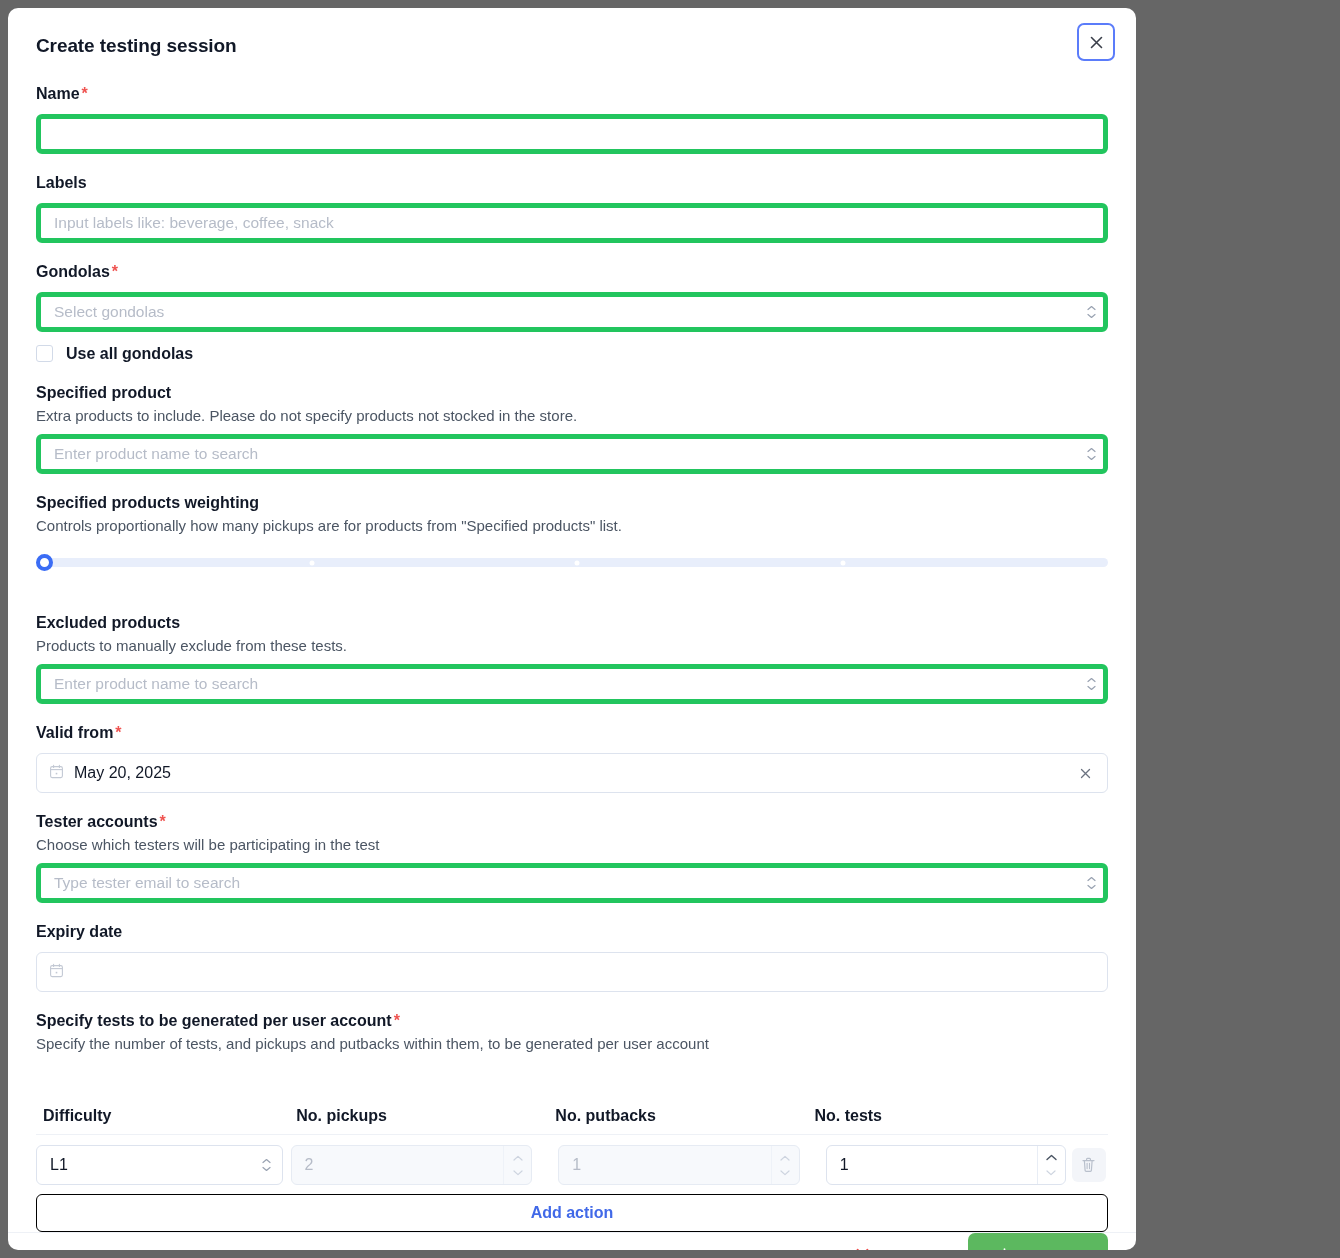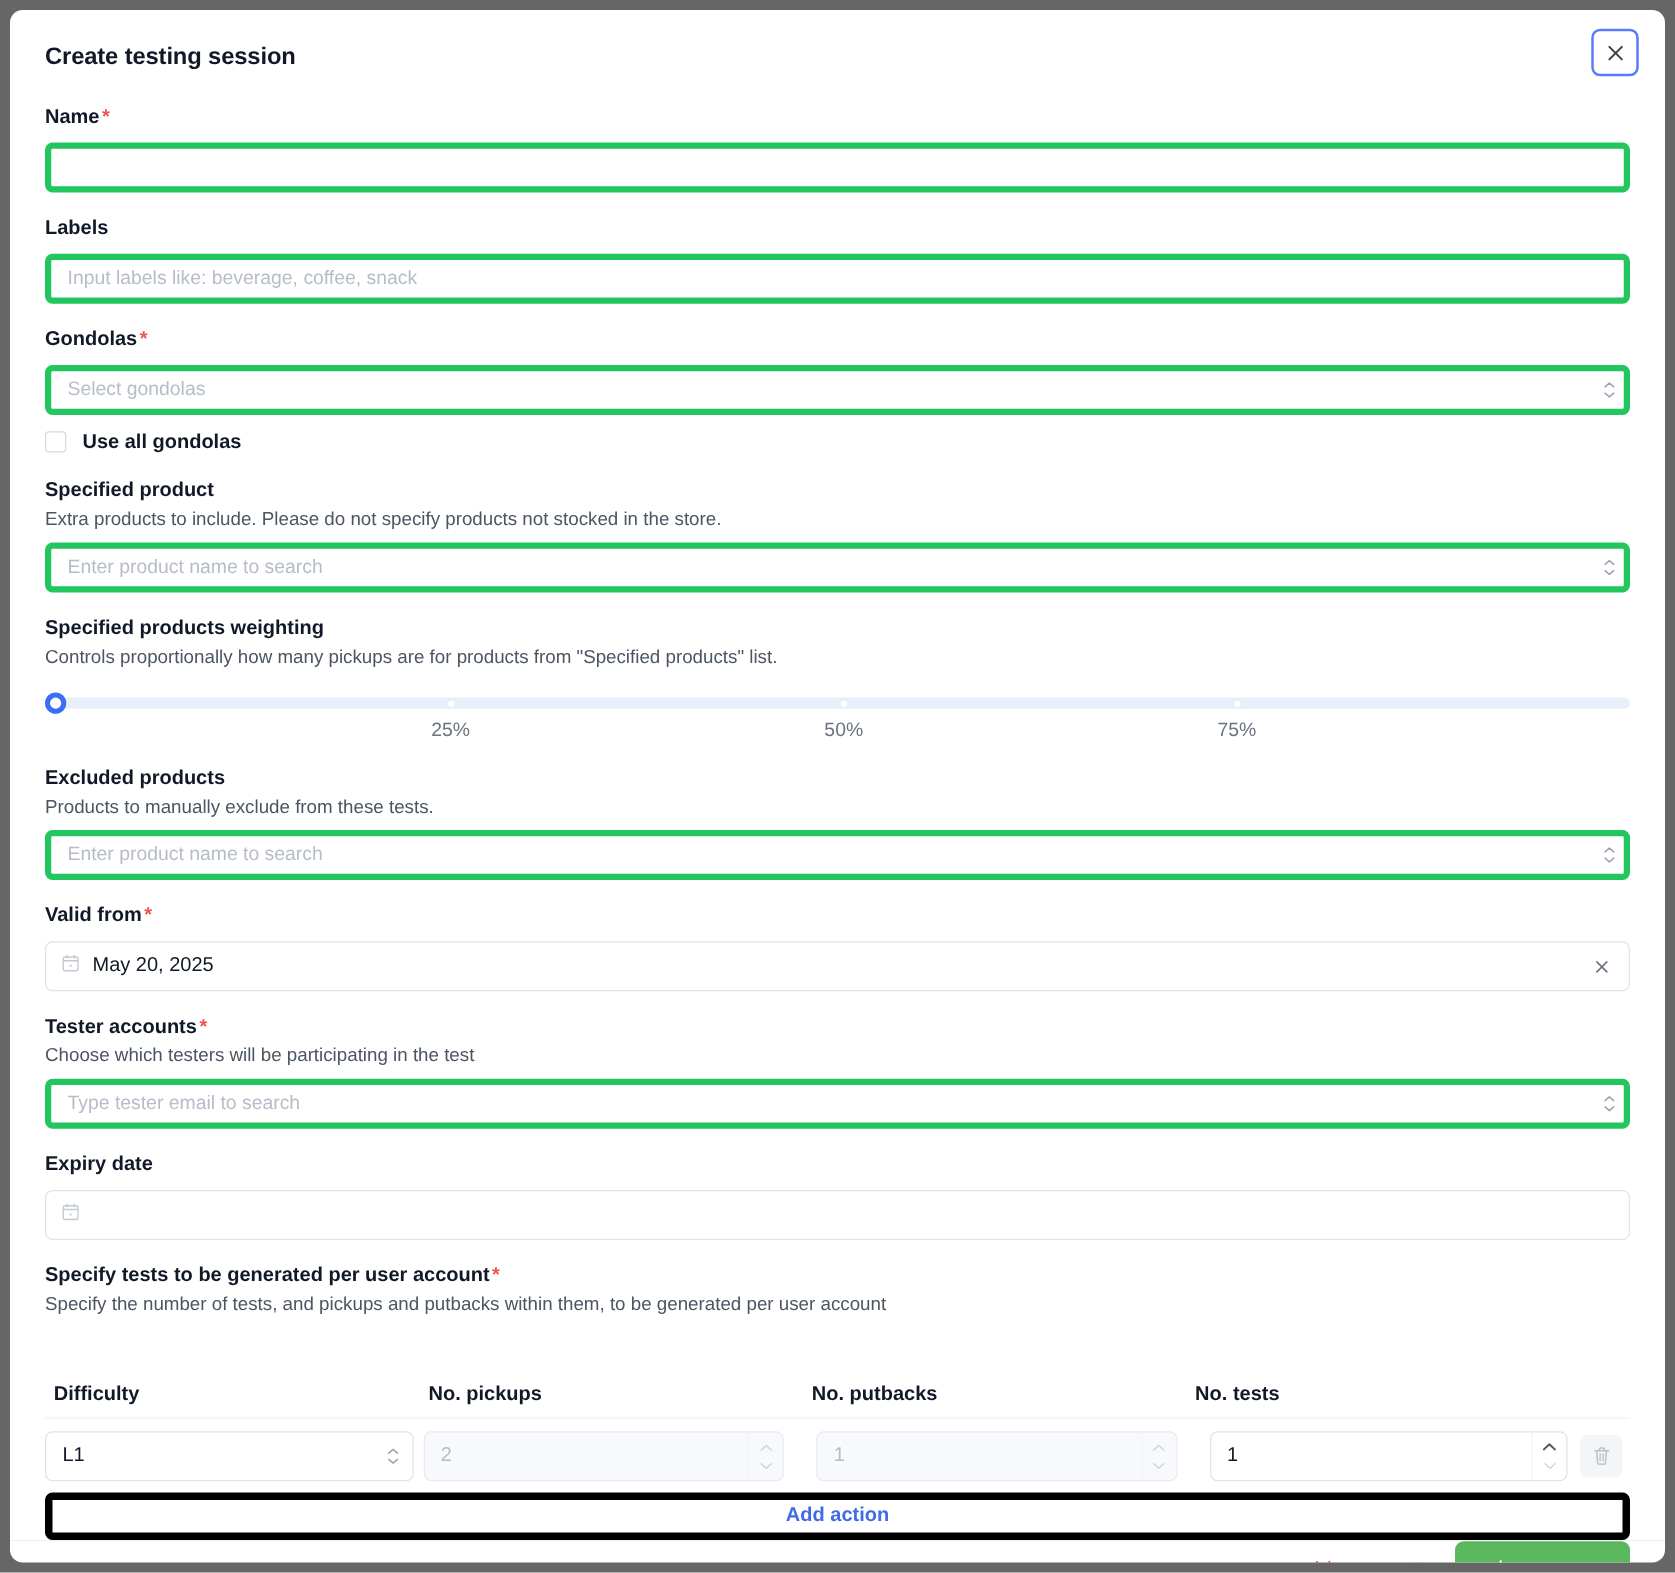--- a/index.html
+++ b/index.html
@@ -9,21 +9,21 @@
     height: 1258px;
     background: #666666;
     font-family: "Liberation Sans", sans-serif;
     overflow: hidden;
   }
 
   .modal {
     position: absolute;
     left: 8px;
     top: 8px;
-    width: 1324px;
+    width: 1128px;
     height: 1242px;
     background: #ffffff;
     border-radius: 10px;
     display: flex;
     flex-direction: column;
     overflow: hidden;
   }
 
   .modal-body {
     flex: 1;
@@ -293,21 +293,21 @@
     display: flex;
     align-items: center;
     justify-content: center;
     cursor: pointer;
   }
 
   .add-action {
     width: 100%;
     height: 38px;
     margin-top: 9px;
-    border: 6px solid #000000;
+    border: 1px solid #000000;
     border-radius: 6px;
     background: #ffffff;
     color: #4169e8;
     font-size: 16px;
     font-weight: bold;
     font-family: "Liberation Sans", sans-serif;
     cursor: pointer;
     display: flex;
     align-items: center;
     justify-content: center;
@@ -422,25 +422,20 @@
     <div class="field" style="margin-bottom:10px;">
       <div class="field-label with-desc">Specified products weighting</div>
       <div class="field-desc">Controls proportionally how many pickups are for products from "Specified products" list.</div>
       <div class="slider-area">
         <div class="slider-track">
           <span class="slider-dot" style="left:25%"></span>
           <span class="slider-dot" style="left:50%"></span>
           <span class="slider-dot" style="left:75%"></span>
         </div>
         <div class="slider-handle"></div>
-        <div class="slider-marks">
-          <span class="slider-mark" style="left:25%">25%</span>
-          <span class="slider-mark" style="left:50%">50%</span>
-          <span class="slider-mark" style="left:75%">75%</span>
-        </div>
       </div>
     </div>
 
     <div class="field">
       <div class="field-label with-desc">Excluded products</div>
       <div class="field-desc">Products to manually exclude from these tests.</div>
       <div class="select-wrap">
         <input class="input tall" type="text" placeholder="Enter product name to search" style="">
         <span class="chev-stack">
           <svg width="9" height="5" viewBox="0 0 9 5">

